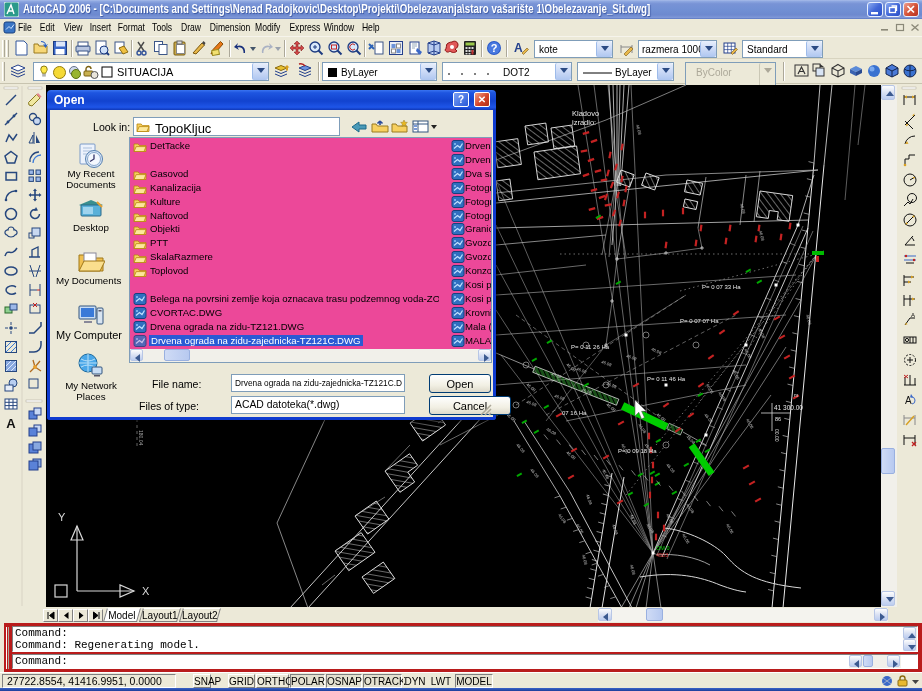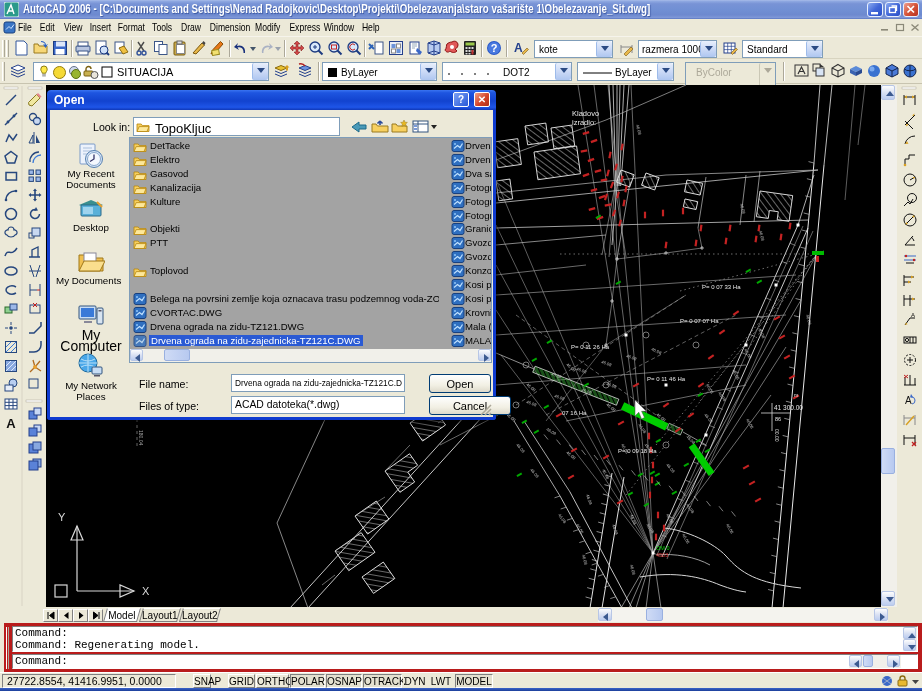--- a/index.html
+++ b/index.html
@@ -1342,44 +1342,37 @@
             <path d="M2 22 L7 12 h21 l-5 10 z" fill="#fadf8e" stroke="#a07818"></path>
           </svg></div>
         <div style="position:absolute;left:0;top:166px;width:70px;text-align:left;font-size:9.8px;line-height:10.5px;color:#000">My Documents</div>
 <div style="position:absolute;left:0;top:192px;width:70px;height:28px;text-align:center"><svg width="28" height="26">
             <rect x="2" y="4" width="17" height="13" rx="1" fill="#c8ddf4" stroke="#33557e"></rect>
             <rect x="4" y="6" width="13" height="9" fill="#3a7ad8"></rect>
             <rect x="7" y="19" width="8" height="2" fill="#889"></rect>
             <rect x="20" y="6" width="6" height="16" rx="1" fill="#d8e4f0" stroke="#33557e"></rect>
             <rect x="21.5" y="8" width="3" height="1.5" fill="#556"></rect>
           </svg></div>
-        <div style="position:absolute;left:0;top:220px;width:70px;text-align:center;font-size:14px;line-height:10.5px;color:#000">My Computer</div>
+        <div style="position:absolute;left:0;top:220px;width:70px;text-align:left;font-size:11px;line-height:10.5px;color:#000">My Computer</div>
 <div style="position:absolute;left:0;top:243px;width:70px;height:28px;text-align:center"><svg width="28" height="26">
             <circle cx="11" cy="10" r="9" fill="#4aa7e8" stroke="#1c6a9e"></circle>
             <path d="M4 6 q7 4 14 0 M4 14 q7 -4 14 0 M11 1 v18 M2 10 h18" stroke="#b8e0f8" fill="none"></path>
             <rect x="15" y="14" width="10" height="7" rx="1" fill="#c8ddf4" stroke="#33557e"></rect>
             <rect x="17" y="22" width="6" height="1.5" fill="#556"></rect>
           </svg></div>
         <div style="position:absolute;left:0;top:271px;width:70px;text-align:center;font-size:9.8px;line-height:10.5px;color:#000">My Network<br>Places</div>
       </div>
- <div style="position:absolute;left:79px;top:27px;width:363px;height:226px;background:#a3a3a3;border:1px solid #7f9db9;font-size:9.6px;overflow:hidden">
+ <div style="position:absolute;left:79px;top:27px;width:363px;height:226px;background:#ec4899;border:1px solid #7f9db9;font-size:9.6px;overflow:hidden">
   <div style="position:absolute;left:1px;top:2.0px;height:13px;width:358px;white-space:nowrap;overflow:hidden">
           <svg width="14" height="12" style="position:absolute;left:2px;top:1px">
             <path d="M1 10.5 V3 h4.2 l1.2 1.6 H13 v5.9 z" fill="#f7d060" stroke="#b8860b" stroke-width="0.8"></path>
             <path d="M1 10.5 L3.2 5.6 H13 L11 10.5 z" fill="#fde89a" stroke="#b8860b" stroke-width="0.8"></path>
           </svg>
           <span style="position:absolute;left:19px;top:0px;white-space:nowrap">DetTacke</span>
         </div>
-<div style="position:absolute;left:1px;top:15.9px;height:13px;width:358px;white-space:nowrap;overflow:hidden">
-          <svg width="14" height="12" style="position:absolute;left:2px;top:1px">
-            <path d="M1 10.5 V3 h4.2 l1.2 1.6 H13 v5.9 z" fill="#f7d060" stroke="#b8860b" stroke-width="0.8"></path>
-            <path d="M1 10.5 L3.2 5.6 H13 L11 10.5 z" fill="#fde89a" stroke="#b8860b" stroke-width="0.8"></path>
-          </svg>
-          <span style="position:absolute;left:19px;top:0px;white-space:nowrap">Elektro</span>
-        </div>
 <div style="position:absolute;left:1px;top:29.8px;height:13px;width:358px;white-space:nowrap;overflow:hidden">
           <svg width="14" height="12" style="position:absolute;left:2px;top:1px">
             <path d="M1 10.5 V3 h4.2 l1.2 1.6 H13 v5.9 z" fill="#f7d060" stroke="#b8860b" stroke-width="0.8"></path>
             <path d="M1 10.5 L3.2 5.6 H13 L11 10.5 z" fill="#fde89a" stroke="#b8860b" stroke-width="0.8"></path>
           </svg>
           <span style="position:absolute;left:19px;top:0px;white-space:nowrap">Gasovod</span>
         </div>
 <div style="position:absolute;left:1px;top:43.7px;height:13px;width:358px;white-space:nowrap;overflow:hidden">
           <svg width="14" height="12" style="position:absolute;left:2px;top:1px">
             <path d="M1 10.5 V3 h4.2 l1.2 1.6 H13 v5.9 z" fill="#f7d060" stroke="#b8860b" stroke-width="0.8"></path>
@@ -1387,33 +1380,47 @@
           </svg>
           <span style="position:absolute;left:19px;top:0px;white-space:nowrap">Kanalizacija</span>
         </div>
 <div style="position:absolute;left:1px;top:57.6px;height:13px;width:358px;white-space:nowrap;overflow:hidden">
           <svg width="14" height="12" style="position:absolute;left:2px;top:1px">
             <path d="M1 10.5 V3 h4.2 l1.2 1.6 H13 v5.9 z" fill="#f7d060" stroke="#b8860b" stroke-width="0.8"></path>
             <path d="M1 10.5 L3.2 5.6 H13 L11 10.5 z" fill="#fde89a" stroke="#b8860b" stroke-width="0.8"></path>
           </svg>
           <span style="position:absolute;left:19px;top:0px;white-space:nowrap">Kulture</span>
         </div>
+<div style="position:absolute;left:1px;top:71.5px;height:13px;width:358px;white-space:nowrap;overflow:hidden">
+          <svg width="14" height="12" style="position:absolute;left:2px;top:1px">
+            <path d="M1 10.5 V3 h4.2 l1.2 1.6 H13 v5.9 z" fill="#f7d060" stroke="#b8860b" stroke-width="0.8"></path>
+            <path d="M1 10.5 L3.2 5.6 H13 L11 10.5 z" fill="#fde89a" stroke="#b8860b" stroke-width="0.8"></path>
+          </svg>
+          <span style="position:absolute;left:19px;top:0px;white-space:nowrap">Naftovod</span>
+        </div>
 <div style="position:absolute;left:1px;top:85.4px;height:13px;width:358px;white-space:nowrap;overflow:hidden">
           <svg width="14" height="12" style="position:absolute;left:2px;top:1px">
             <path d="M1 10.5 V3 h4.2 l1.2 1.6 H13 v5.9 z" fill="#f7d060" stroke="#b8860b" stroke-width="0.8"></path>
             <path d="M1 10.5 L3.2 5.6 H13 L11 10.5 z" fill="#fde89a" stroke="#b8860b" stroke-width="0.8"></path>
           </svg>
           <span style="position:absolute;left:19px;top:0px;white-space:nowrap">Objekti</span>
         </div>
 <div style="position:absolute;left:1px;top:99.3px;height:13px;width:358px;white-space:nowrap;overflow:hidden">
           <svg width="14" height="12" style="position:absolute;left:2px;top:1px">
             <path d="M1 10.5 V3 h4.2 l1.2 1.6 H13 v5.9 z" fill="#f7d060" stroke="#b8860b" stroke-width="0.8"></path>
             <path d="M1 10.5 L3.2 5.6 H13 L11 10.5 z" fill="#fde89a" stroke="#b8860b" stroke-width="0.8"></path>
           </svg>
           <span style="position:absolute;left:19px;top:0px;white-space:nowrap">PTT</span>
+        </div>
+<div style="position:absolute;left:1px;top:113.2px;height:13px;width:358px;white-space:nowrap;overflow:hidden">
+          <svg width="14" height="12" style="position:absolute;left:2px;top:1px">
+            <path d="M1 10.5 V3 h4.2 l1.2 1.6 H13 v5.9 z" fill="#f7d060" stroke="#b8860b" stroke-width="0.8"></path>
+            <path d="M1 10.5 L3.2 5.6 H13 L11 10.5 z" fill="#fde89a" stroke="#b8860b" stroke-width="0.8"></path>
+          </svg>
+          <span style="position:absolute;left:19px;top:0px;white-space:nowrap">SkalaRazmere</span>
         </div>
 <div style="position:absolute;left:1px;top:127.1px;height:13px;width:358px;white-space:nowrap;overflow:hidden">
           <svg width="14" height="12" style="position:absolute;left:2px;top:1px">
             <path d="M1 10.5 V3 h4.2 l1.2 1.6 H13 v5.9 z" fill="#f7d060" stroke="#b8860b" stroke-width="0.8"></path>
             <path d="M1 10.5 L3.2 5.6 H13 L11 10.5 z" fill="#fde89a" stroke="#b8860b" stroke-width="0.8"></path>
           </svg>
           <span style="position:absolute;left:19px;top:0px;white-space:nowrap">Toplovod</span>
         </div>
 <div style="position:absolute;left:1px;top:154.9px;height:13px;width:308px;white-space:nowrap;overflow:hidden">
           <svg width="14" height="12" style="position:absolute;left:2px;top:0px" opacity="1">
@@ -1566,21 +1573,21 @@
             <circle cx="4" cy="4" r="1" fill="#8fc4f8"></circle>
           </svg>
           <span style="position:absolute;left:16px;top:0px;white-space:nowrap">MALATA</span>
         </div>
   <div style="position:absolute;left:0px;bottom:0px;width:361px;height:13px;background:#f1f0ea">
    <div class="sbtn ar-l" style="left:0;top:0;width:13px;height:12px"></div>
    <div class="sthumb" style="left:34px;top:0;width:26px;height:12px"></div>
    <div class="sbtn ar-r" style="left:348px;top:0;width:13px;height:12px"></div>
   </div>
  </div>
- <div class="dlab" style="left:89px;top:268px">File name:</div>
+ <div class="dlab" style="left:102px;top:268px">File name:</div>
  <div class="dfld" style="left:181px;top:264px;width:174px;height:18px;overflow:hidden">
         <span style="position:absolute;left:3px;top:3px;white-space:nowrap;font-size:8.3px">Drvena ograda na zidu-zajednicka-TZ121C.D</span>
         <div class="ar"></div>
       </div>
  <div class="dlab" style="left:89px;top:290px">Files of type:</div>
  <div class="dfld" style="left:181px;top:286px;width:174px;height:18px">
         <span style="position:absolute;left:3px;top:2px">ACAD datoteka(*.dwg)</span>
         <div class="ar"></div>
       </div>
  <div class="xpbtn" style="left:379px;top:264px;width:62px;height:19px;line-height:18px">Open</div>

